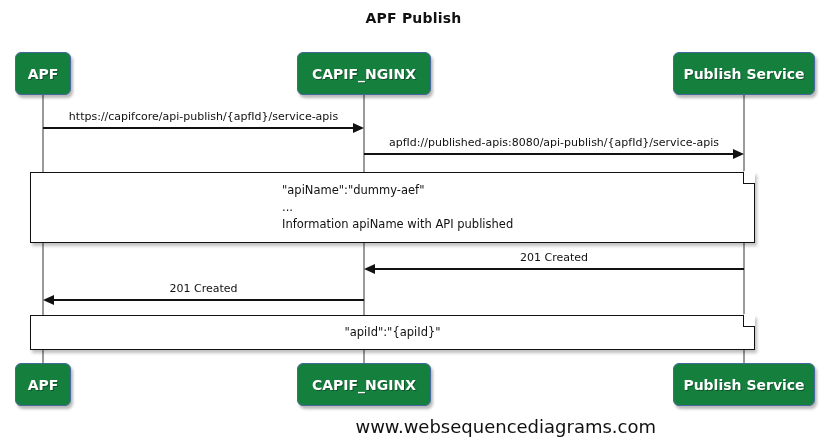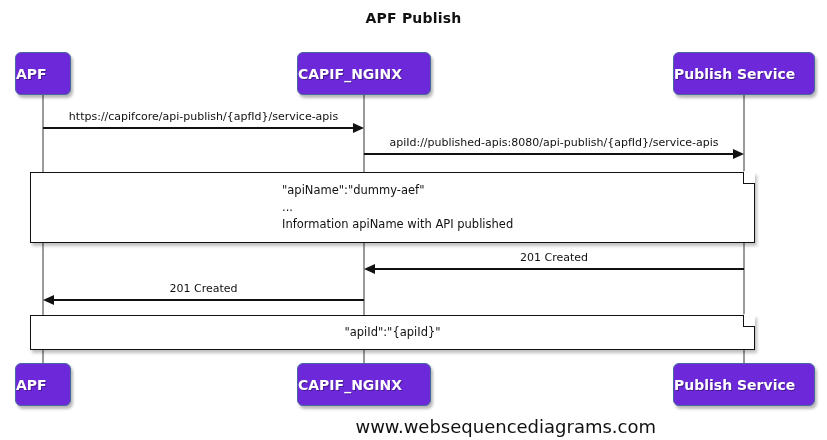--- a/index.html
+++ b/index.html
@@ -40,25 +40,26 @@
     position: absolute;
     width: 2px;
     background: #9a9a9a;
   }
 
   
   .participant {
     position: absolute;
     height: 43px;
     border-radius: 6px;
-    background: #6d28d9;
+    background: #15803d;
     border: 1px solid #47689f;
     box-shadow: 2px 3px 3px rgba(0,0,0,0.28);
     display: flex;
     align-items: center;
+    justify-content: center;
     box-sizing: border-box;
   }
   .participant .p-label {
     color: #ffffff;
     font-size: 14px;
     font-weight: bold;
     white-space: nowrap;
     text-shadow: 1px 1px 0 rgba(0,0,0,0.35);
   }
 
@@ -178,21 +179,21 @@
 
   <div class="msg right" style="left:43px; top:127px; width:321px;">
     <div class="line" style="width:311px;"></div>
     <div class="head" style="left:310px;"></div>
     <div class="msg-label">https://capifcore/api-publish/{apfId}/service-apis</div>
   </div>
 
   <div class="msg right" style="left:364px; top:153px; width:380px;">
     <div class="line" style="width:370px;"></div>
     <div class="head" style="left:369px;"></div>
-    <div class="msg-label">apiId://published-apis:8080/api-publish/{apfId}/service-apis</div>
+    <div class="msg-label">apfId://published-apis:8080/api-publish/{apfId}/service-apis</div>
   </div>
 
   <div class="note align-left" style="left:30px; top:172px; width:725px; height:71px;">
     <div class="fold"></div>
     <div class="note-body">
       <div class="note-line">"apiName":"dummy-aef"</div>
       <div class="note-line">...</div>
       <div class="note-line">Information apiName with API published</div>
     </div>
   </div>

